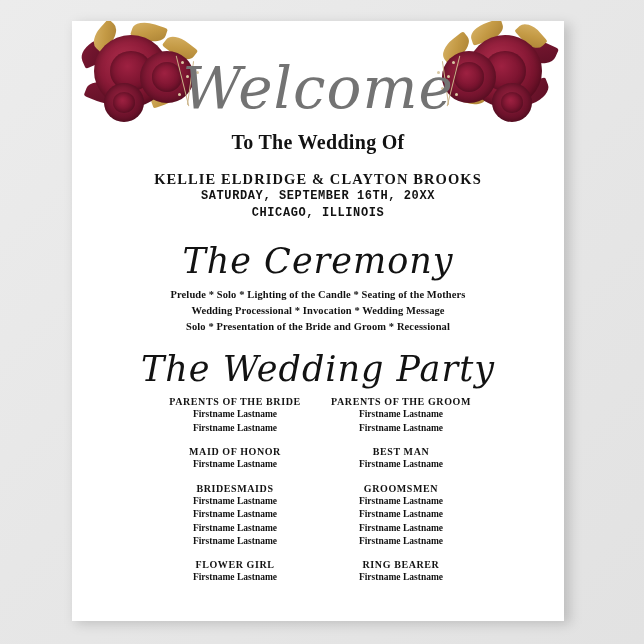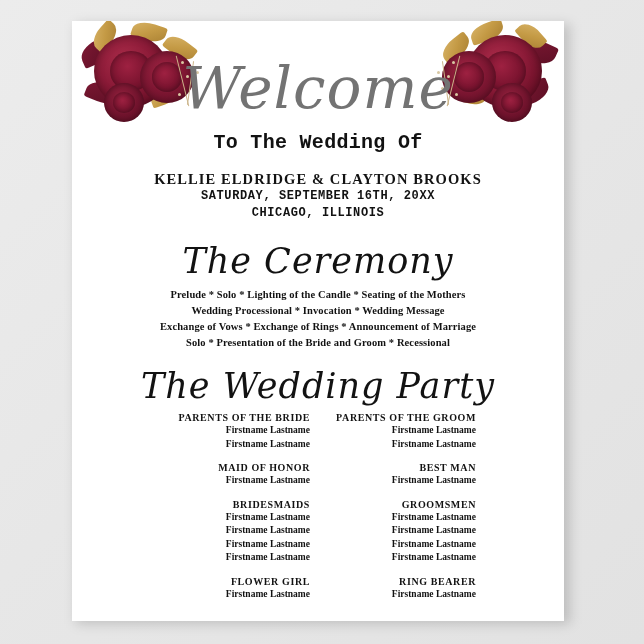--- a/index.html
+++ b/index.html
@@ -129,21 +129,21 @@
 
   .welcome {
     margin-top: 38px;
     font-size: 58px;
     line-height: 1;
     color: #737373;
   }
 
   .to-the-wedding {
     margin-top: 14px;
-    font-family: Liberation Mono, monospace;
+    font-family: Liberation Serif, serif;
     font-weight: bold;
     font-size: 20px;
     letter-spacing: 0.3px;
   }
 
   .couple {
     margin-top: 17px;
     font-family: "Liberation Serif", serif;
     font-weight: bold;
     font-size: 14.5px;
@@ -180,21 +180,21 @@
     display: flex;
     justify-content: center;
   }
   .party-grid {
     display: grid;
     grid-template-columns: 150px 150px;
     column-gap: 16px;
     row-gap: 0;
   }
   .party-col {
-    text-align: right;
+    text-align: center;
   }
   .party-group { margin-bottom: 11px; }
   .party-heading {
     font-family: "Liberation Serif", serif;
     font-weight: bold;
     font-size: 10px;
     letter-spacing: 0.6px;
     margin-bottom: 1px;
   }
   .party-name {
@@ -266,21 +266,20 @@
       <div class="date">
         <div>SATURDAY, SEPTEMBER 16TH, 20XX</div>
         <div>CHICAGO, ILLINOIS</div>
       </div>
 
       <div class="script section-title">The Ceremony</div>
 
       <div class="ceremony-list">
         <div>Prelude * Solo * Lighting of the Candle * Seating of the Mothers</div>
         <div>Wedding Processional * Invocation * Wedding Message</div>
-        <div>Exchange of Vows * Exchange of Rings * Announcement of Marriage</div>
         <div>Solo * Presentation of the Bride and Groom * Recessional</div>
       </div>
 
       <div class="script section-title party">The Wedding Party</div>
 
       <div class="party-wrap">
         <div class="party-grid">
 
           <div class="party-col">
             <div class="party-group">

